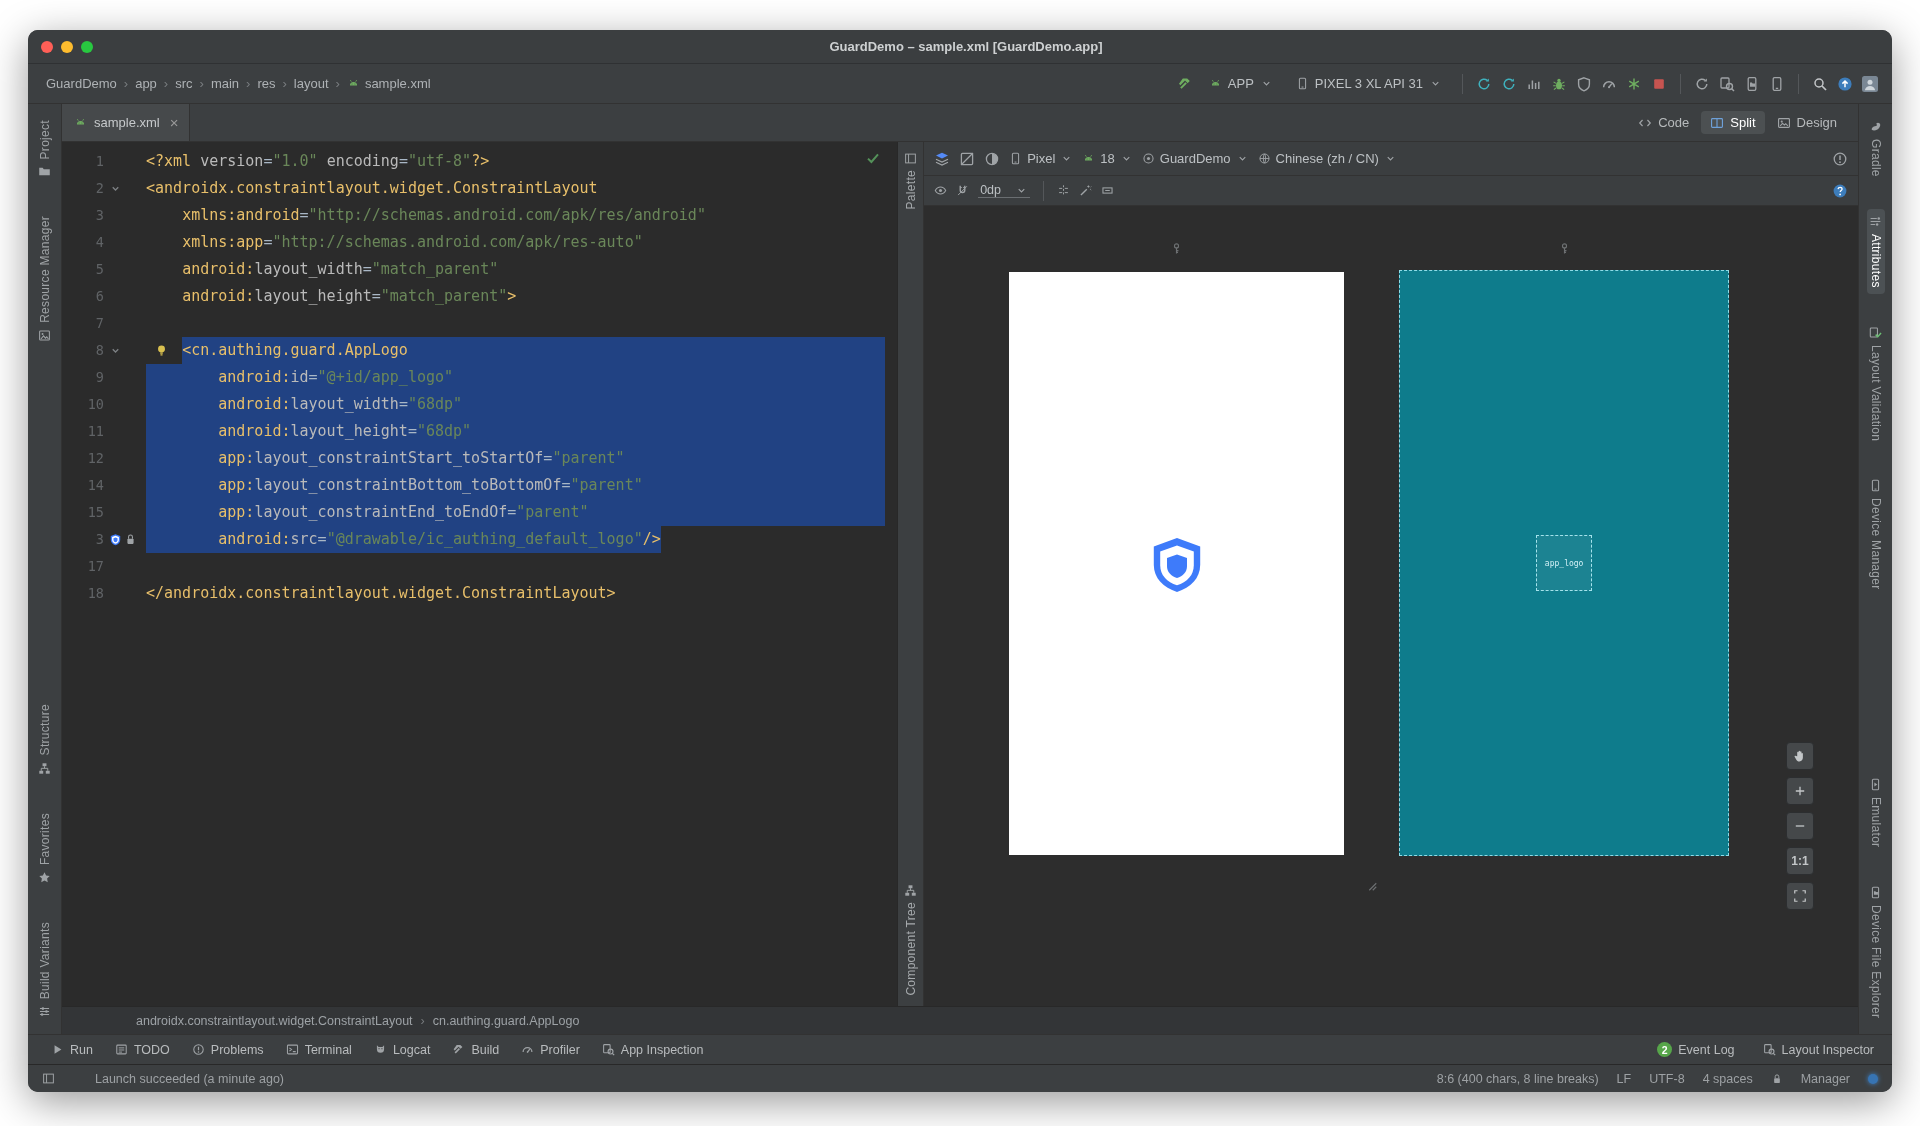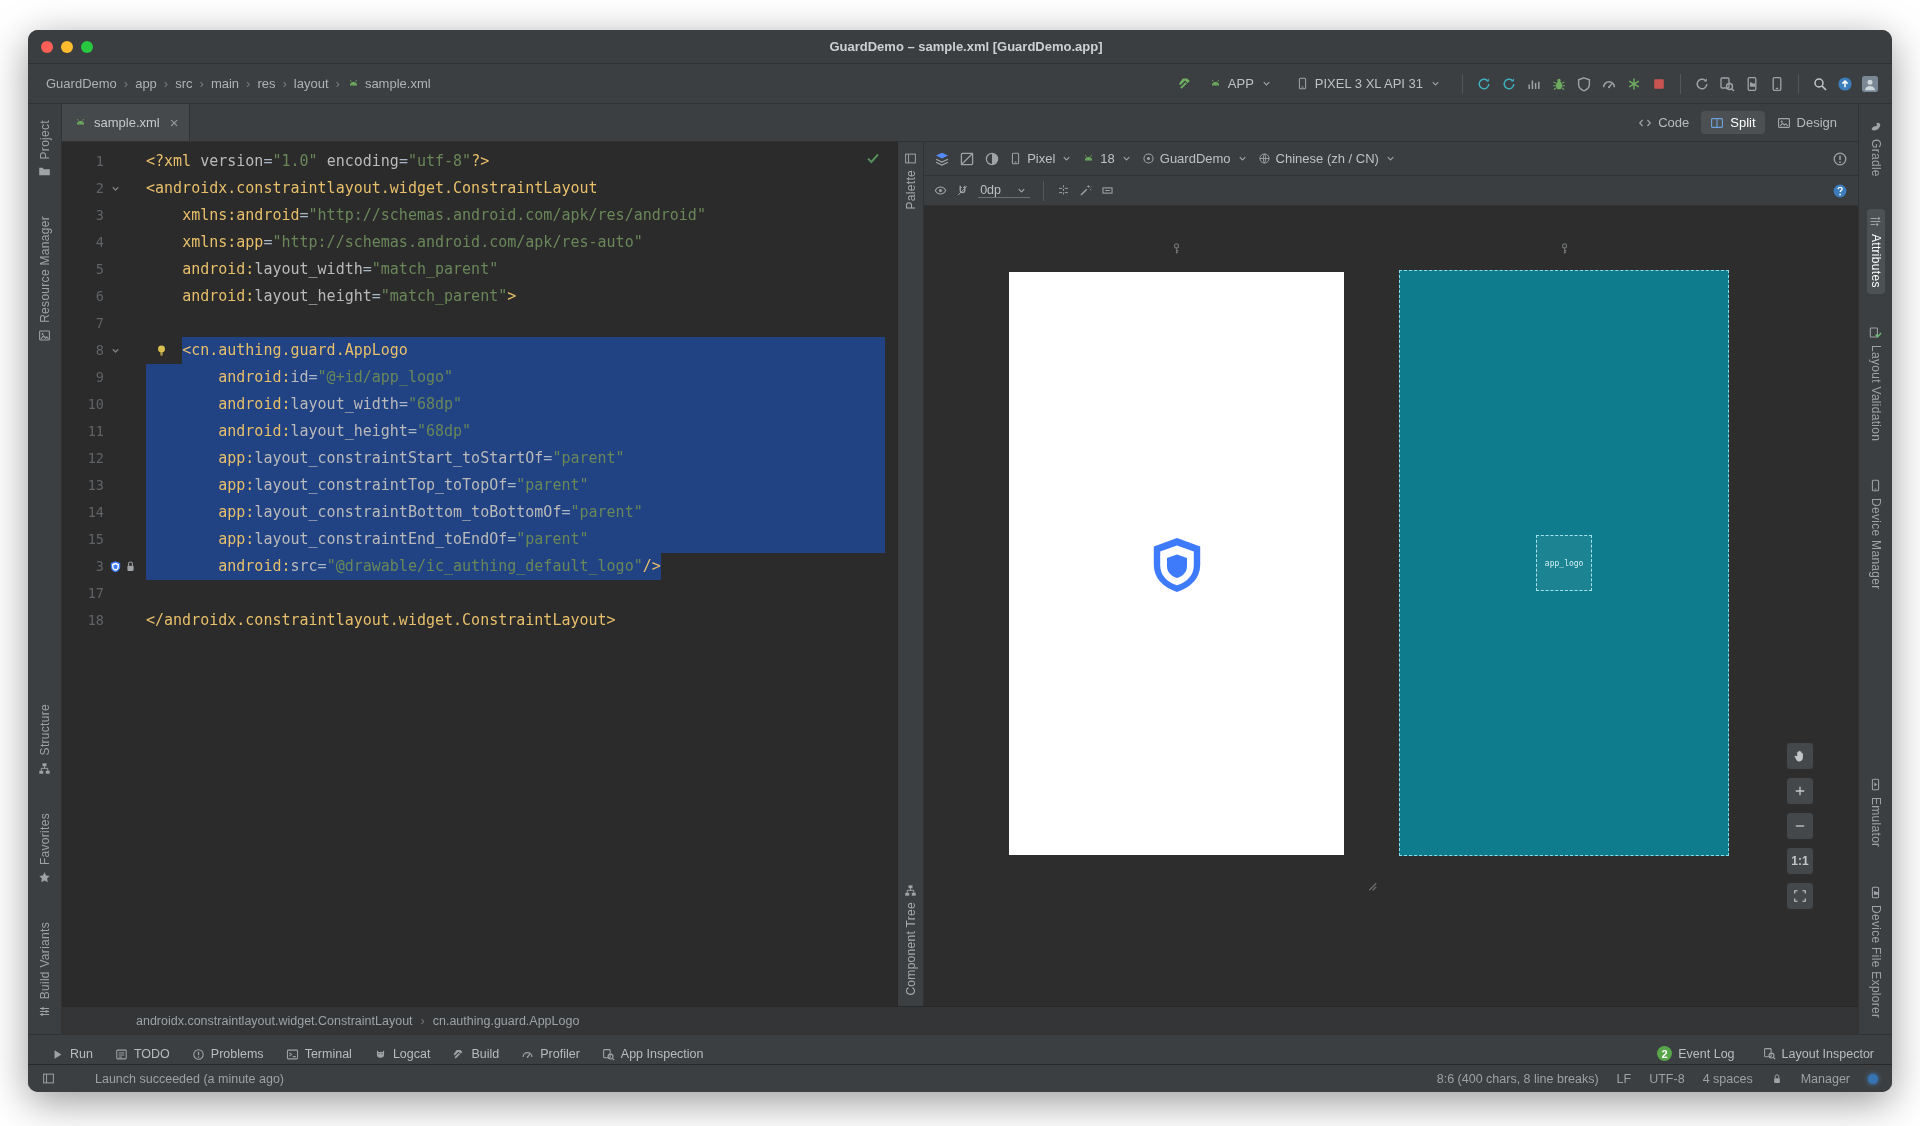--- a/index.html
+++ b/index.html
@@ -95,21 +95,21 @@
   .pkey{position:absolute;color:#6d7072}
   .pkey svg{width:13px;height:13px}
   .k1{left:246px;top:36px}.k2{left:634px;top:36px}
   .grip{position:absolute;left:440px;top:672px;color:#6d7072}
   .grip svg{width:14px;height:14px}
   .zoombar{position:absolute;right:44px;bottom:96px;display:flex;flex-direction:column;gap:7px;align-items:center}
   .zbtn{width:28px;height:28px;background:#45484a;border:1px solid #2c2e30;border-radius:4px;display:flex;align-items:center;justify-content:center;color:#c3c6c8;font-size:12px;font-weight:700}
   .zbtn svg{width:14px;height:14px}
 
   
-  .bottombar{height:30px;flex:none;background:var(--bg);border-top:1px solid var(--bd);display:flex;align-items:flex-end;padding:0 14px;gap:4px;font-size:12.5px;color:#b9bcbe}
+  .bottombar{height:30px;flex:none;background:var(--bg);border-top:1px solid var(--bd);display:flex;align-items:center;padding:0 14px;gap:4px;font-size:12.5px;color:#b9bcbe}
   .btool{display:flex;align-items:center;gap:6px;padding:3px 9px;border-radius:4px}
   .btool .ic svg{width:13px;height:13px}
   .bb-right{margin-left:auto;display:flex;align-items:center;gap:20px}
   .bb-right .btool{padding:3px 4px}
   .badge{width:15px;height:15px;border-radius:50%;background:#57a64a;color:#fff;font-size:10.5px;display:flex;align-items:center;justify-content:center;font-weight:700}
 
   
   .statusbar{height:28px;flex:none;background:var(--bg);border-top:1px solid var(--bdd);display:flex;align-items:center;padding:0 14px;font-size:12.5px;color:#9da1a4}
   .statusbar .msg{margin-left:40px}
   .sb-right{margin-left:auto;display:flex;align-items:center;gap:18px}
@@ -420,21 +420,20 @@
               <div class="cl"><span class="gut"><span class="lnum">8</span><span class="gicons"><span class="ic "><svg viewBox="0 0 16 16">
                         <path d="M4.6 6.4L8 9.8l3.4-3.4" fill="none" stroke="#7d8184" stroke-width="1.6"></path>
                       </svg></span></span></span><span class="lcontent"><span class="ic bulb"><svg viewBox="0 0 16 16">
                       <circle cx="8" cy="6.4" r="3.7" fill="#d9c04f"></circle>
                       <path d="M6.6 10.8h2.8M6.9 12.6h2.2" stroke="#d9c04f" stroke-width="1.3"></path>
                     </svg></span><span class="tk-pl">    </span><span class="selseg grow"><span class="tk-tag">&lt;cn.authing.guard.AppLogo</span></span></span></div>
               <div class="cl"><span class="gut"><span class="lnum">9</span><span class="gicons"></span></span><span class="lcontent"><span class="selseg grow"><span class="tk-pl">        </span><span class="tk-ns">android:</span><span class="tk-attr">id</span><span class="tk-eq">=</span><span class="tk-str">"@+id/app_logo"</span></span></span></div>
               <div class="cl"><span class="gut"><span class="lnum">10</span><span class="gicons"></span></span><span class="lcontent"><span class="selseg grow"><span class="tk-pl">        </span><span class="tk-ns">android:</span><span class="tk-attr">layout_width</span><span class="tk-eq">=</span><span class="tk-str">"68dp"</span></span></span></div>
               <div class="cl"><span class="gut"><span class="lnum">11</span><span class="gicons"></span></span><span class="lcontent"><span class="selseg grow"><span class="tk-pl">        </span><span class="tk-ns">android:</span><span class="tk-attr">layout_height</span><span class="tk-eq">=</span><span class="tk-str">"68dp"</span></span></span></div>
               <div class="cl"><span class="gut"><span class="lnum">12</span><span class="gicons"></span></span><span class="lcontent"><span class="selseg grow"><span class="tk-pl">        </span><span class="tk-ns">app:</span><span class="tk-attr">layout_constraintStart_toStartOf</span><span class="tk-eq">=</span><span class="tk-str">"parent"</span></span></span></div>
-              <div class="cl"><span class="gut"><span class="lnum">13</span><span class="gicons"></span></span><span class="lcontent"><span class="selseg grow"><span class="tk-pl">        </span><span class="tk-ns">app:</span><span class="tk-attr">layout_constraintTop_toTopOf</span><span class="tk-eq">=</span><span class="tk-str">"parent"</span></span></span></div>
               <div class="cl"><span class="gut"><span class="lnum">14</span><span class="gicons"></span></span><span class="lcontent"><span class="selseg grow"><span class="tk-pl">        </span><span class="tk-ns">app:</span><span class="tk-attr">layout_constraintBottom_toBottomOf</span><span class="tk-eq">=</span><span class="tk-str">"parent"</span></span></span></div>
               <div class="cl"><span class="gut"><span class="lnum">15</span><span class="gicons"></span></span><span class="lcontent"><span class="selseg grow"><span class="tk-pl">        </span><span class="tk-ns">app:</span><span class="tk-attr">layout_constraintEnd_toEndOf</span><span class="tk-eq">=</span><span class="tk-str">"parent"</span></span></span></div>
               <div class="cl"><span class="gut"><span class="lnum">3</span><span class="gicons"><span class="ic "><svg viewBox="0 0 16 16">
                         <path d="M8 1.5l5.8 2.1v4.6c0 3.4-2.4 5.7-5.8 6.8-3.4-1.1-5.8-3.4-5.8-6.8V3.6z" fill="#3e7bfa"></path>
                         <path d="M8 3.4l4.2 1.5v3.4c0 2.5-1.7 4.2-4.2 5-2.5-.8-4.2-2.5-4.2-5V4.9z" fill="#fff"></path>
                         <path d="M8 5.6l2.5.9v2c0 1.5-1 2.5-2.5 3-1.5-.5-2.5-1.5-2.5-3v-2z" fill="#3e7bfa"></path>
                       </svg></span><span class="ic "><svg viewBox="0 0 16 16">
                         <rect x="4.2" y="7" width="7.6" height="6.4" rx="1" fill="currentColor"></rect>
                         <path d="M5.6 7V4.9a2.4 2.4 0 0 1 4.8 0V7" fill="none" stroke="currentColor" stroke-width="1.3"></path>
                       </svg></span></span></span><span class="lcontent"><span class="selseg"><span class="tk-pl">        </span><span class="tk-ns">android:</span><span class="tk-attr">src</span><span class="tk-eq">=</span><span class="tk-str">"@drawable/ic_authing_default_logo"</span><span class="tk-tag">/&gt;</span></span></span></div>

